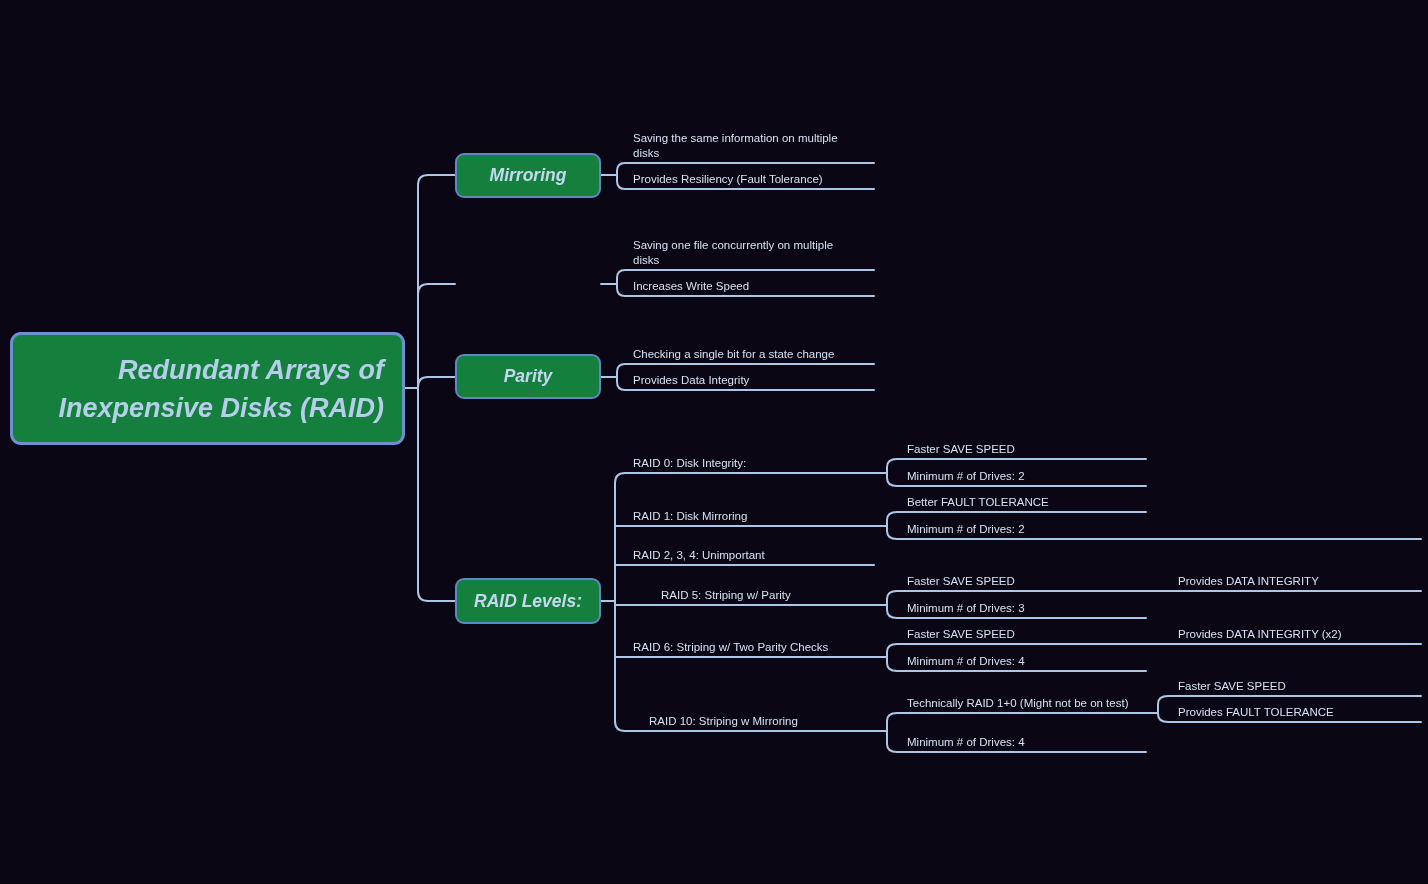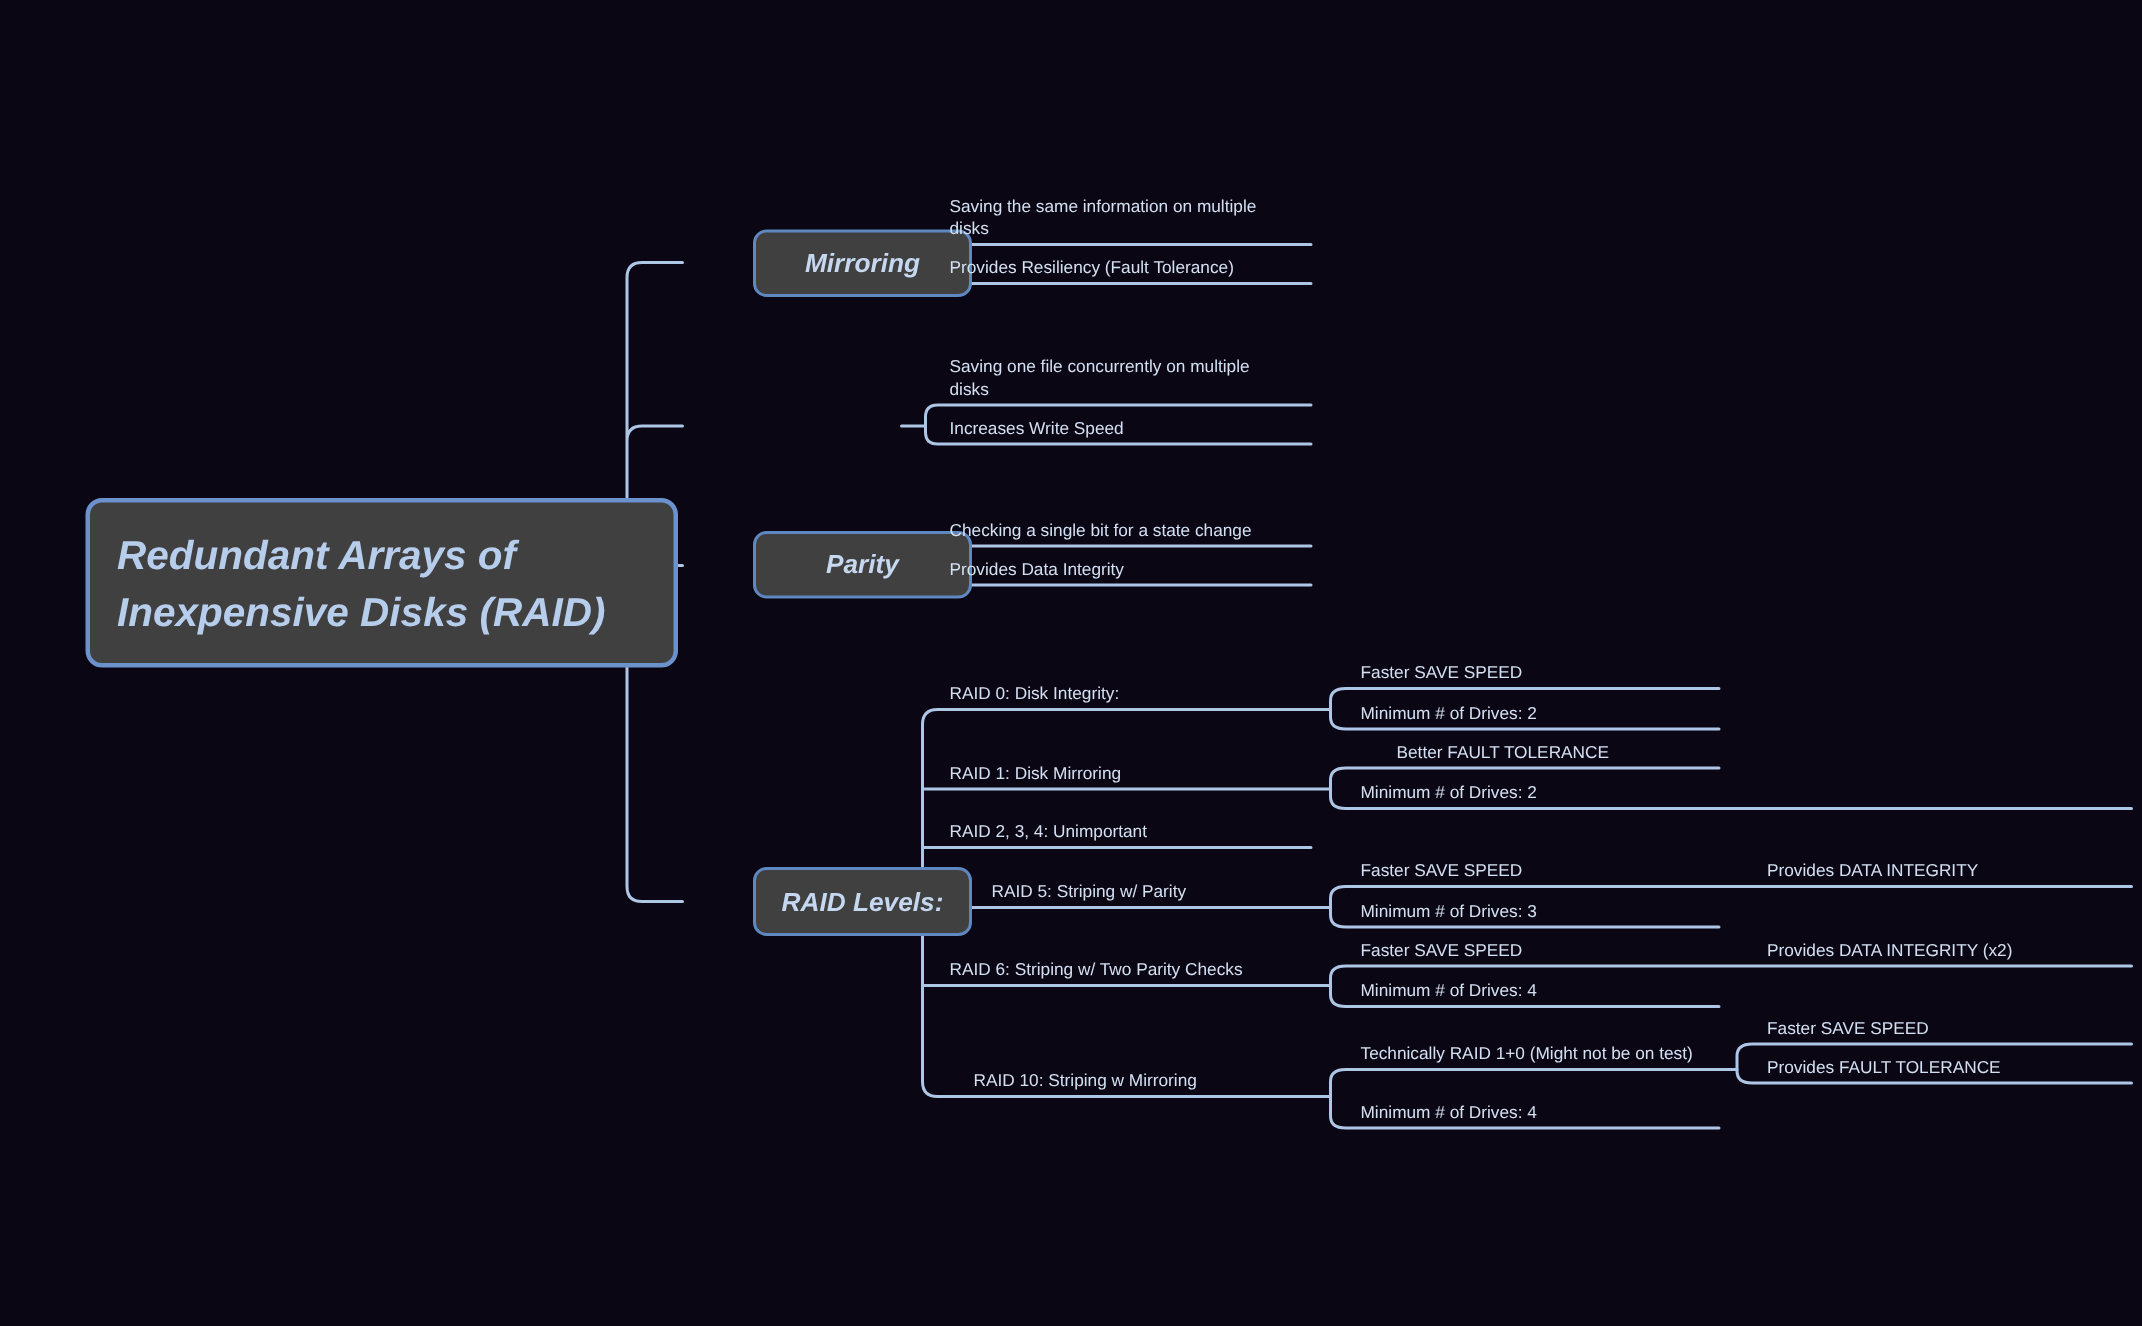--- a/index.html
+++ b/index.html
@@ -5,27 +5,27 @@
   html,body{margin:0;padding:0;background:#0b0614;}
   #stage{
     position:relative;width:1428px;height:884px;overflow:hidden;
     background:#0b0614;
     font-family:"Liberation Sans",sans-serif;
   }
   #edges{position:absolute;left:0;top:0;}
   #edges path{fill:none;stroke:#aec6e6;stroke-width:2;stroke-linecap:round;}
   .node{
     position:absolute;box-sizing:border-box;
-    background:#404040;border:2px solid #5f87c0;border-radius:9px;
+    background:#15803d;border:2px solid #5f87c0;border-radius:9px;
     display:flex;align-items:center;justify-content:center;
-    color:#c5d8f0;font-style:italic;font-weight:bold;font-size:17.5px;margin-left:47px;
+    color:#c5d8f0;font-style:italic;font-weight:bold;font-size:17.5px;
   }
   .node.root{
     border-width:3px;border-color:#6b92cc;border-radius:11px;
-    font-size:27px;color:#b7cdec;text-align:left;line-height:38px;
+    font-size:27px;color:#b7cdec;text-align:right;line-height:38px;
     padding:0 18px;
   }
   .lbl{
     position:absolute;color:#d3e0f2;font-size:11.5px;line-height:15px;
     white-space:nowrap;
   }
   .lbl.wrap{white-space:normal;width:222px;}
 </style>
 </head>
 <body>
@@ -72,21 +72,21 @@
   <div class="lbl" style="left:633px;top:456px;">RAID 0: Disk Integrity:</div>
   <div class="lbl" style="left:633px;top:509px;">RAID 1: Disk Mirroring</div>
   <div class="lbl" style="left:633px;top:548px;">RAID 2, 3, 4: Unimportant</div>
   <div class="lbl" style="left:661px;top:588px;">RAID 5: Striping w/ Parity</div>
   <div class="lbl" style="left:633px;top:640px;">RAID 6: Striping w/ Two Parity Checks</div>
   <div class="lbl" style="left:633px;top:714px;margin-left:16px;">RAID 10: Striping w Mirroring</div>
 
   <div class="lbl" style="left:907px;top:442px;">Faster SAVE SPEED</div>
   <div class="lbl" style="left:907px;top:469px;">Minimum # of Drives: 2</div>
 
-  <div class="lbl" style="left:907px;top:495px;margin-left:24px;">Better FAULT TOLERANCE</div>
+  <div class="lbl" style="left:907px;top:495px;">Better FAULT TOLERANCE</div>
   <div class="lbl" style="left:907px;top:522px;">Minimum # of Drives: 2</div>
 
   <div class="lbl" style="left:907px;top:574px;">Faster SAVE SPEED</div>
   <div class="lbl" style="left:907px;top:601px;">Minimum # of Drives: 3</div>
   <div class="lbl" style="left:1178px;top:574px;">Provides DATA INTEGRITY</div>
 
   <div class="lbl" style="left:907px;top:627px;">Faster SAVE SPEED</div>
   <div class="lbl" style="left:907px;top:654px;">Minimum # of Drives: 4</div>
   <div class="lbl" style="left:1178px;top:627px;">Provides DATA INTEGRITY (x2)</div>
 

